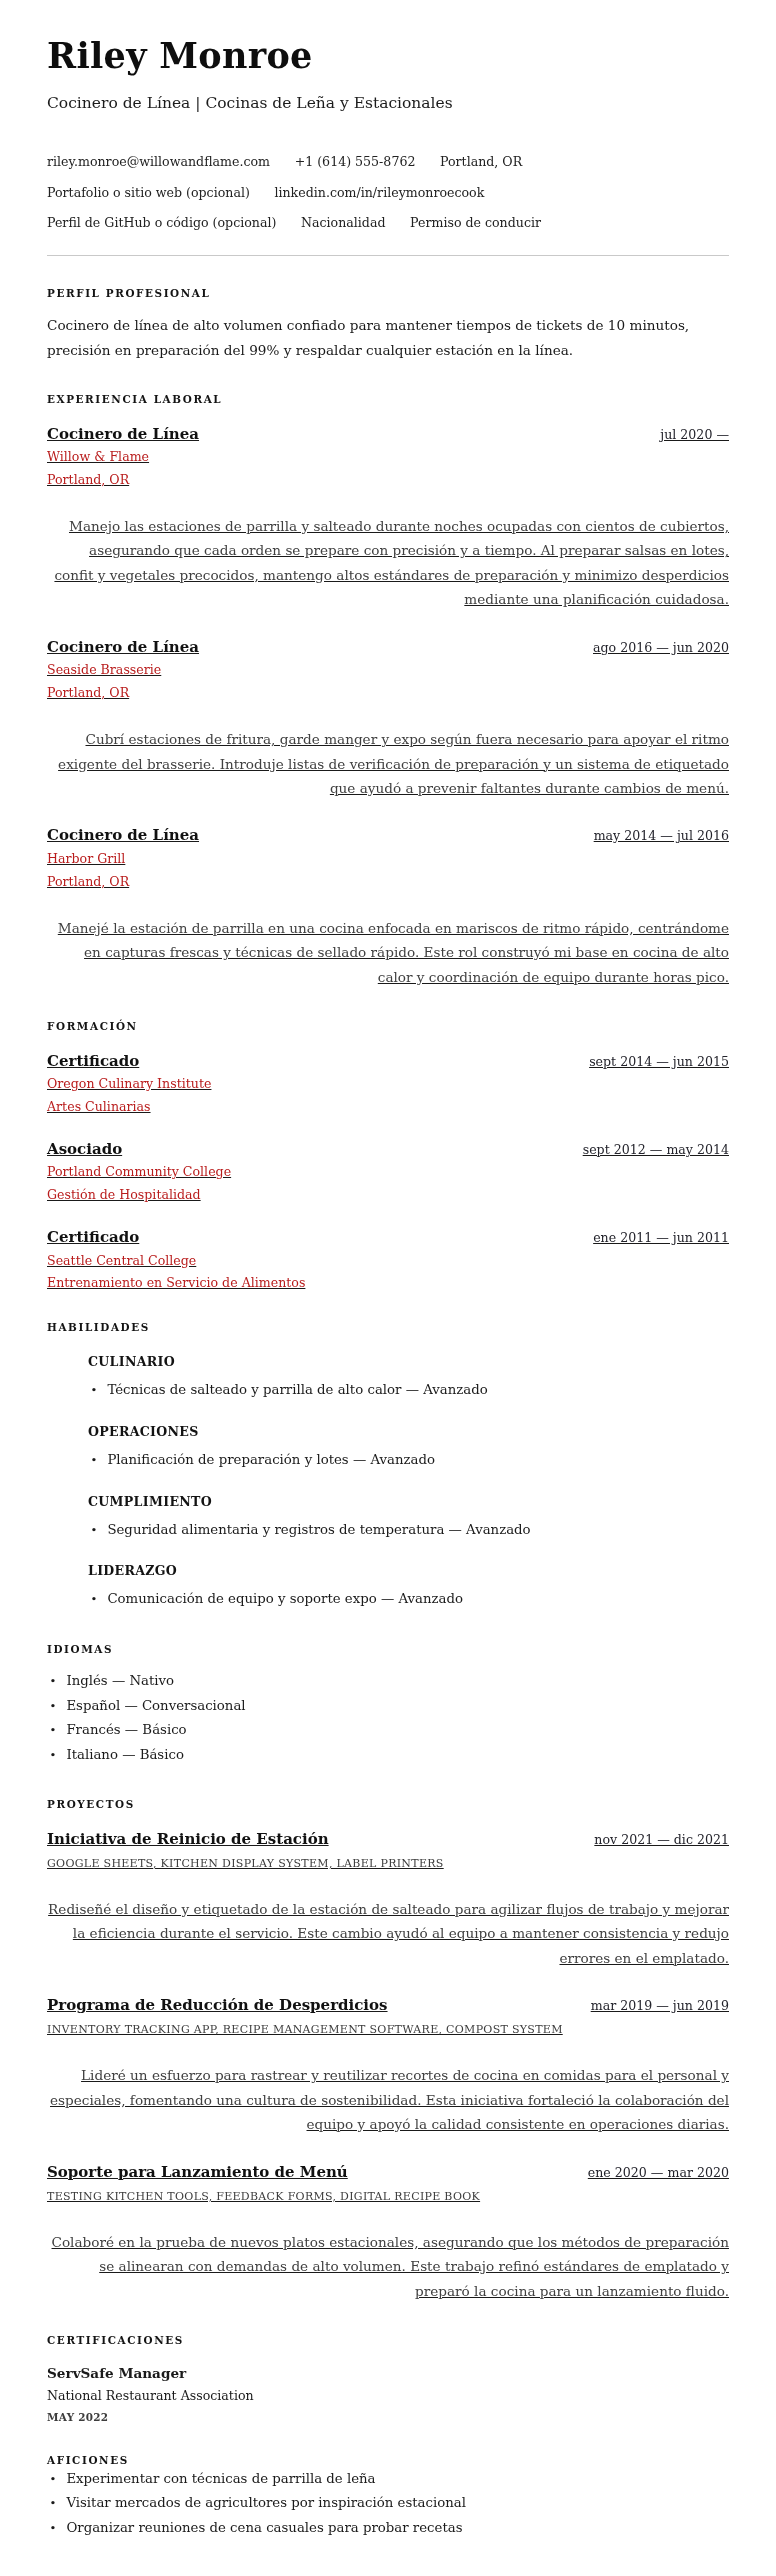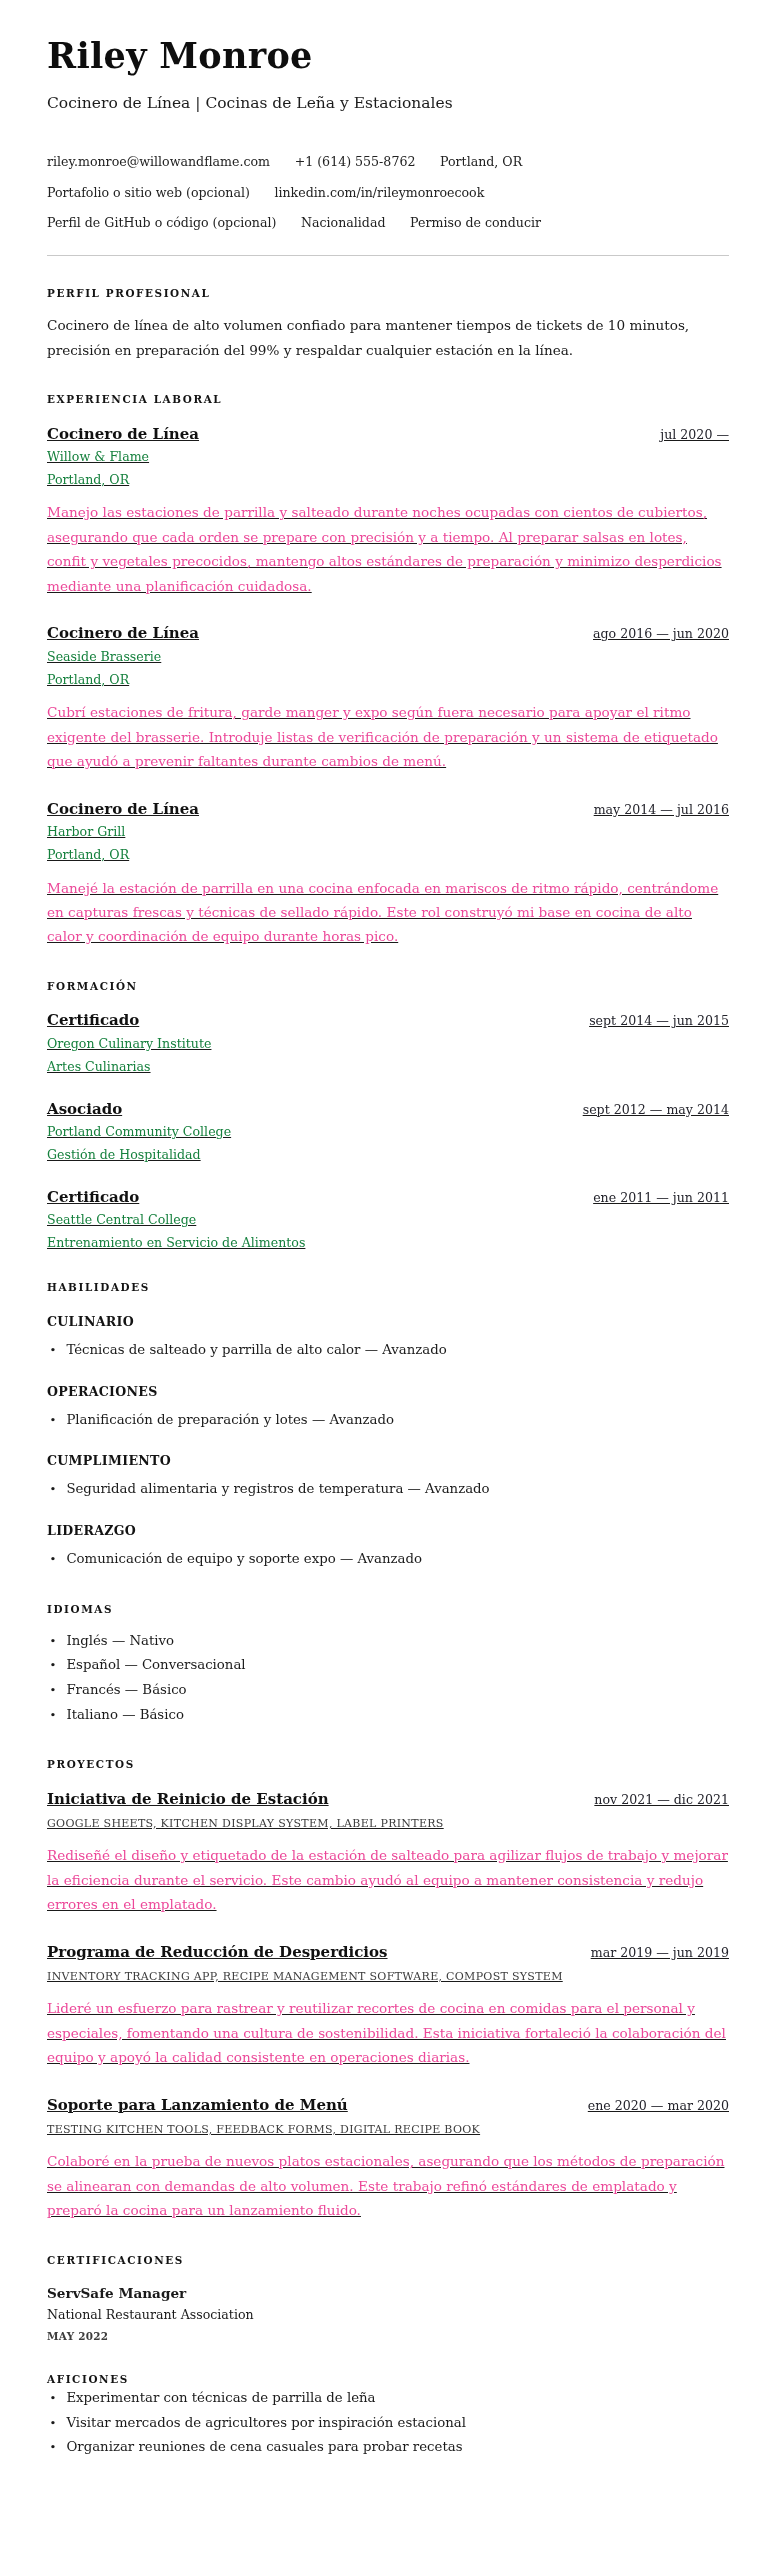--- a/index.html
+++ b/index.html
@@ -81,37 +81,39 @@
     color: #111111;
   }
   .entry-dates {
     font-size: 12.6px;
     color: #23232b;
     white-space: nowrap;
   }
   .entry-sub {
     font-size: 12.6px;
     margin-top: 6.5px;
-    color: #15803d;
+    color: #b91c1c;
   }
   .entry-sub + .entry-sub { margin-top: 7.8px; }
   .entry-desc {
     font-size: 13.6px;
     line-height: 1.8;
-    color: #ec4899;
+    margin-top: 27px;
+    color: #404040;
+    text-align: right;
   }
   .entry-tools {
     font-size: 11px;
     letter-spacing: 0.3px;
     margin-top: 9px;
     color: #3d3d3d;
   }
 
   
-  .skill-group { margin-top: 21px; }
+  .skill-group { margin-top: 21px; margin-left: 41px; }
   .skill-category {
     font-size: 12.6px;
     font-weight: 700;
     letter-spacing: 0.3px;
     margin: 0;
     color: #131313;
   }
   ul.bullets {
     list-style: none;
     margin: 9px 0 0 0;

